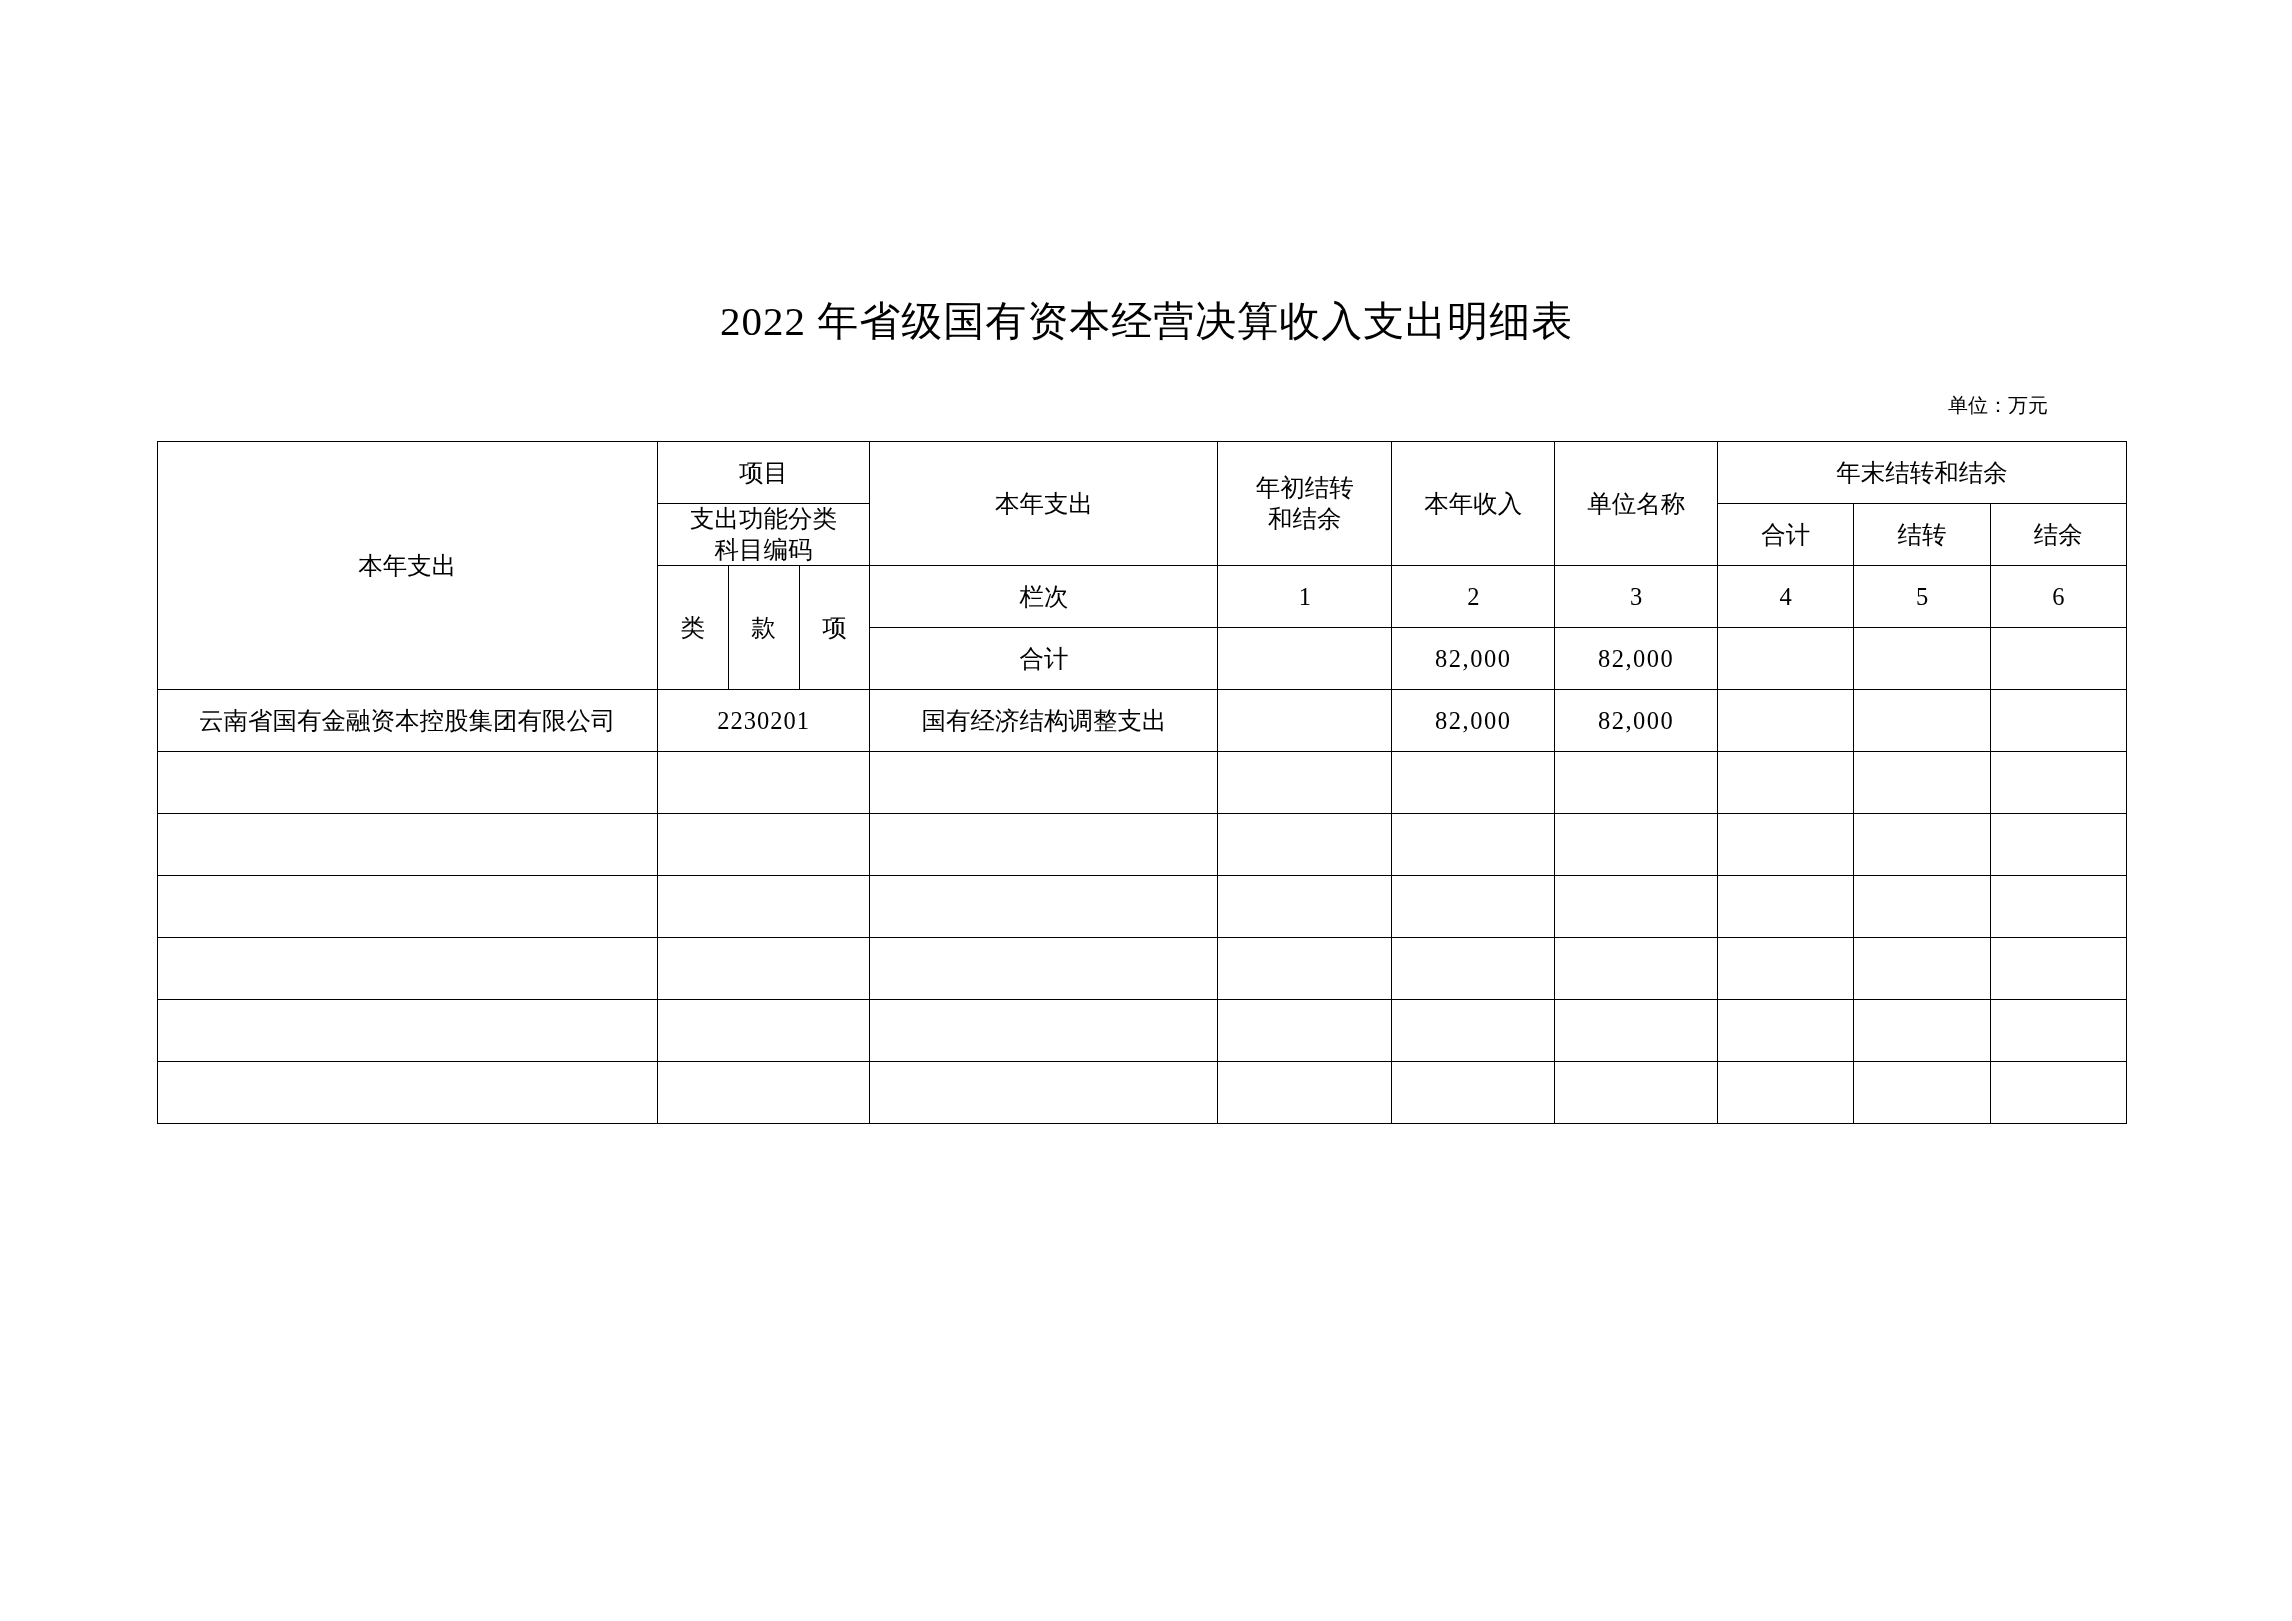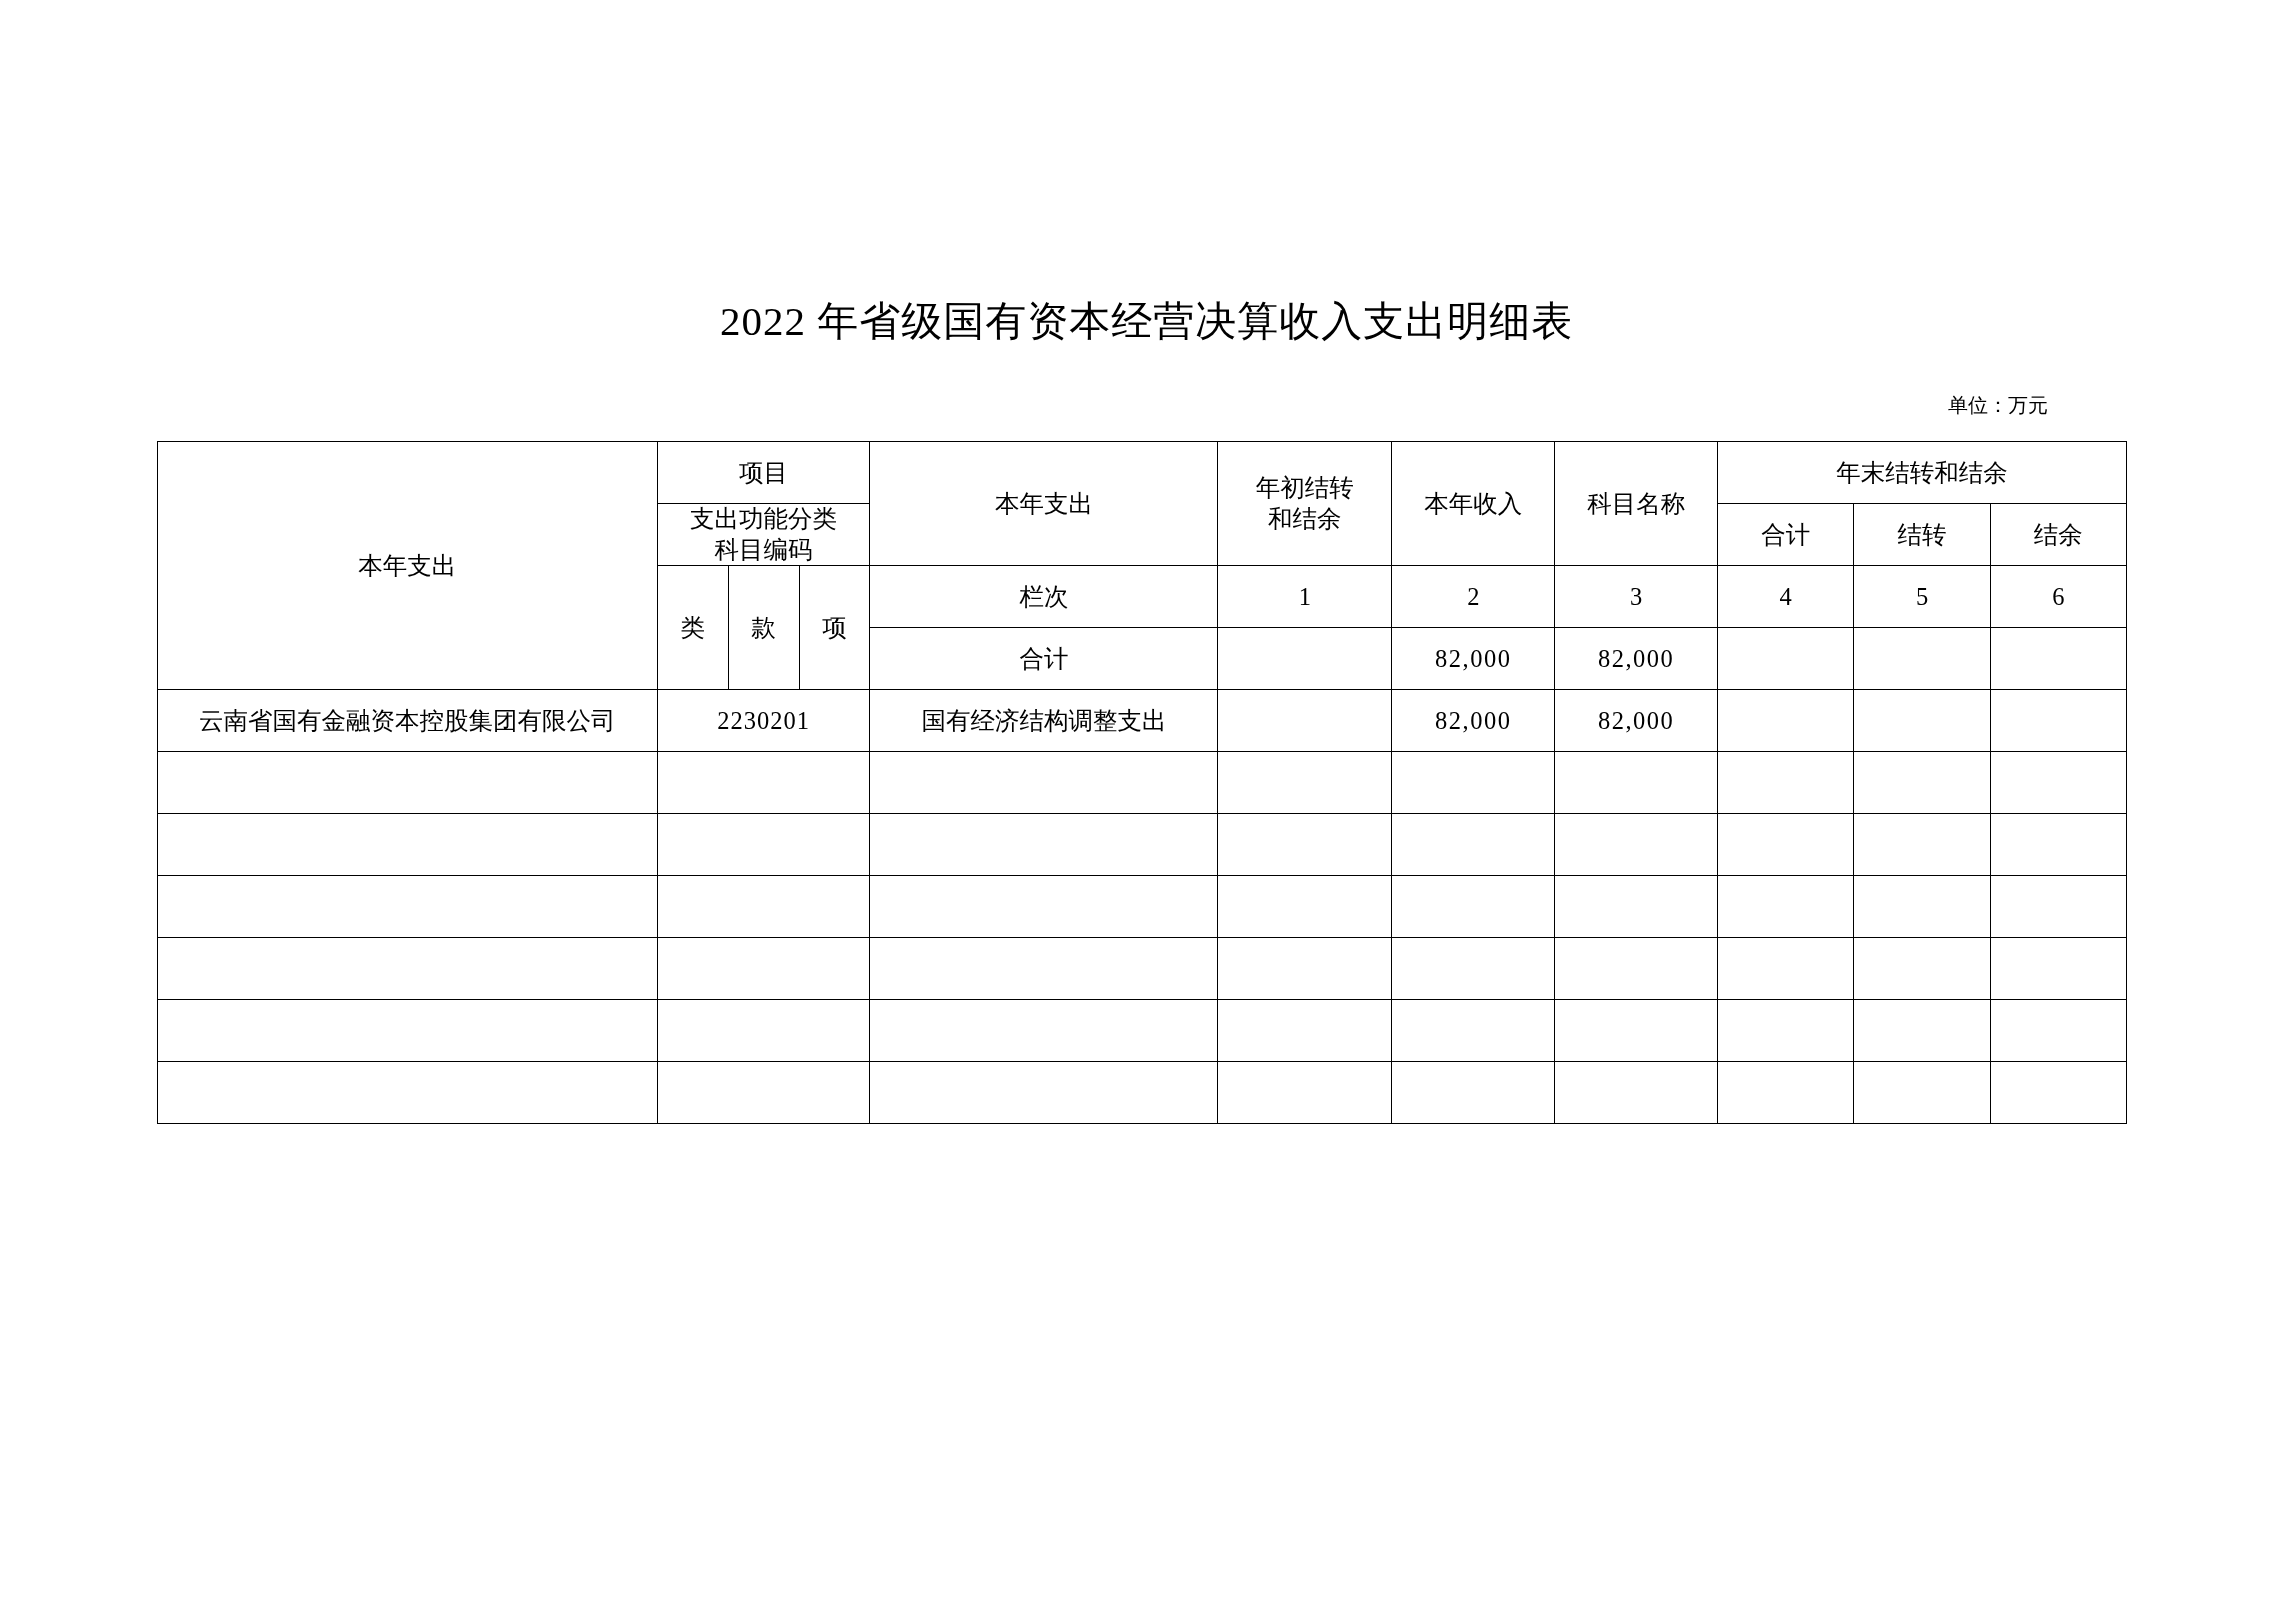--- a/index.html
+++ b/index.html
@@ -92,21 +92,21 @@
       <col style="width:123px">
       <col style="width:123px">
     </colgroup>
     <tbody>
       <tr>
         <td rowspan="4" class="unit-name">本年支出</td>
         <td colspan="3">项目</td>
         <td rowspan="2">本年支出</td>
         <td rowspan="2" class="two-line">年初结转<br>和结余</td>
         <td rowspan="2" class="bold">本年收入</td>
-        <td rowspan="2" class="bold">科目名称</td>
+        <td rowspan="2" class="bold">单位名称</td>
         <td colspan="3" class="bold">年末结转和结余</td>
       </tr>
       <tr>
         <td colspan="3" class="two-line">支出功能分类<br>科目编码</td>
         <td class="bold">合计</td>
         <td class="bold">结转</td>
         <td class="bold">结余</td>
       </tr>
       <tr>
         <td rowspan="2">类</td>

